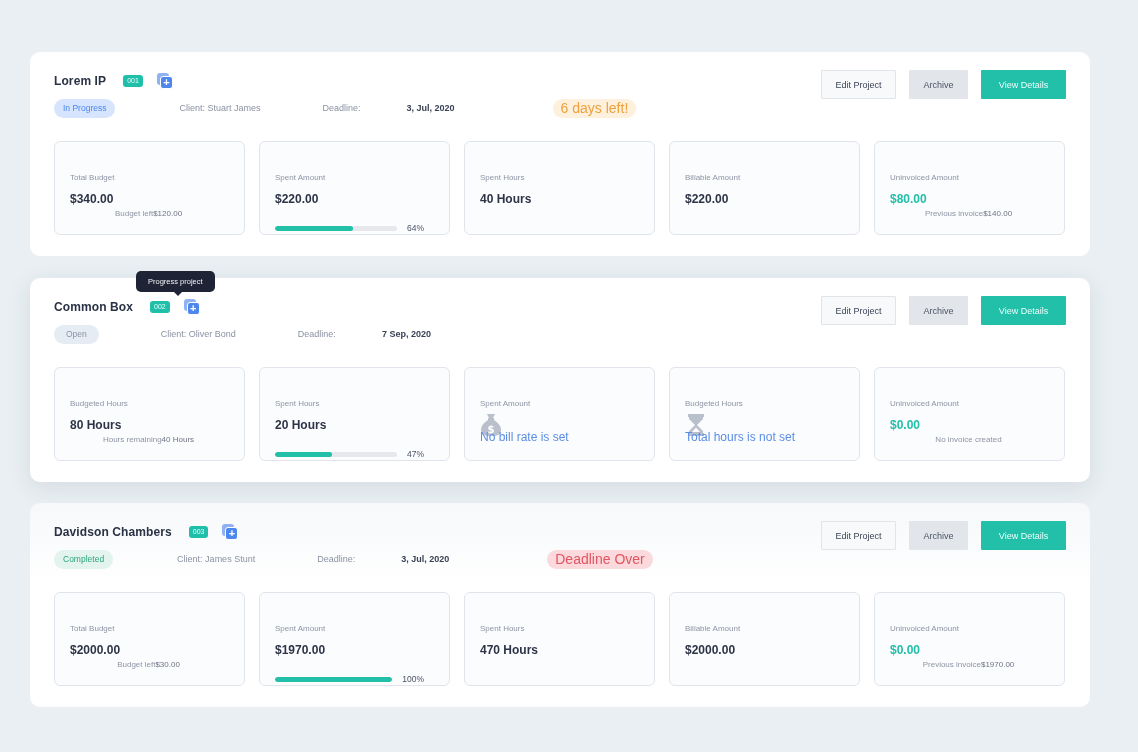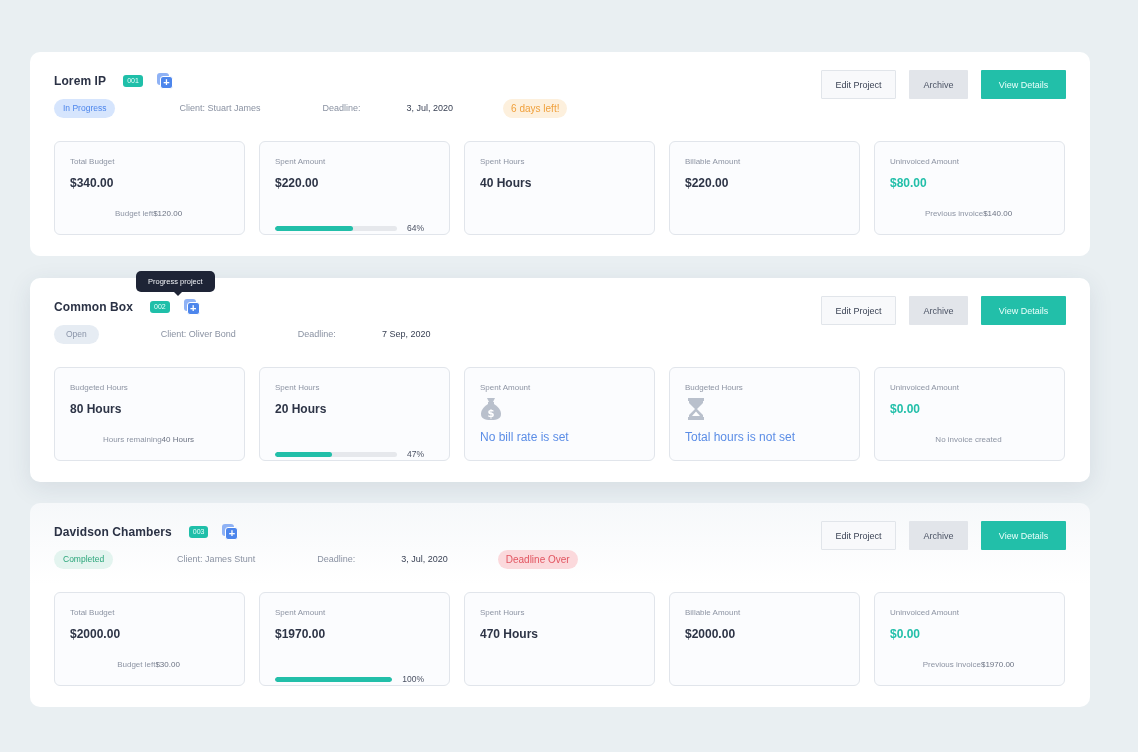--- a/index.html
+++ b/index.html
@@ -16,31 +16,31 @@
   .dup-icon { width: 16px; height: 16px; position: relative; cursor: pointer; }
   .dup-icon .back { position: absolute; left: 0; top: 0; width: 12px; height: 12px; border-radius: 3px; background: #8fb2f5; }
   .dup-icon .front { position: absolute; left: 3px; top: 3px; width: 13px; height: 13px; border-radius: 3px; background: #4d86ec; border: 1px solid #fff; color: #fff; font-size: 11px; line-height: 11px; text-align: center; font-weight: bold; }
   .meta-row { display: flex; align-items: center; margin-top: 8px; height: 20px; font-size: 9px; gap: 40px; }
   .status { border-radius: 10px; padding: 0 9px; height: 19px; line-height: 19px; font-size: 8.5px; margin-right: 24px; }
   .status.progress { background: #d6e5fd; color: #4d86ec; }
   .status.open { background: #e6ecf3; color: #8a94a8; padding: 0 12px; margin-right: 22px; }
   .status.completed { background: #e3f4ef; color: #2aa57a; margin-right: 24px; }
   .client { color: #8a92a2; margin-right: 22px; }
   .deadline-label { color: #8a92a2; margin-right: 6px; }
-  .deadline-val { color: #3a4255; margin-right: 10px; }
-  .pill { border-radius: 10px; height: 19px; line-height: 19px; padding: 0 8px; font-size: 10px; }
+  .deadline-val { color: #3a4255; margin-right: 10px; font-weight: bold; }
+  .pill { border-radius: 10px; height: 19px; line-height: 19px; padding: 0 8px; font-size: 14px; margin-left: 48px; }
   .pill.warn { background: #fdf0dd; color: #f0a03c; }
   .pill.danger { background: #fbd9dc; color: #e25561; }
   .actions { position: absolute; right: 24px; top: 18px; display: flex; gap: 13px; }
   .btn { height: 29px; border-radius: 1px; font-size: 9px; display: flex; align-items: center; justify-content: center; cursor: pointer; font-family: "Liberation Sans", sans-serif; }
   .btn.edit { width: 75px; background: #f8f9fb; border: 1px solid #e1e5ea; color: #3b4355; }
   .btn.archive { width: 59px; background: #e2e5ea; color: #4c5465; border: none; }
   .btn.view { width: 85px; background: #22bfa9; color: #eafffb; border: none; }
   .stats { position: absolute; left: 24px; top: 89px; display: flex; gap: 14px; }
-  .stat { width: 191px; height: 94px; background: #fbfcfe; border: 1px solid #e1e5eb; border-radius: 6px; padding: 15px 15px 0 15px; position: relative; }
+  .stat { width: 191px; height: 94px; background: #fbfcfe; border: 1px solid #e1e5eb; border-radius: 6px; padding: 31px 15px 0 15px; position: relative; }
   .stat-label { font-size: 8px; color: #8d94a3; }
   .stat-value { font-size: 12px; font-weight: bold; color: #2d3446; margin-top: 10px; }
   .stat-value.accent { color: #22bfa9; }
   .stat-foot { position: absolute; left: 15px; right: 17px; bottom: 16px; display: flex; justify-content: center; font-size: 8px; color: #8d94a3; }
   .stat-foot .right { color: #6c7383; }
   .bar-row { position: absolute; left: 15px; right: 25px; bottom: 1px; display: flex; align-items: center; }
   .bar { width: 122px; height: 5px; background: #e6e8ec; border-radius: 3px; overflow: hidden; }
   .bar .fill { height: 100%; background: #22bfa9; border-radius: 3px; }
   .bar-pct { font-size: 8.5px; color: #4a5163; margin-left: 10px; }
   .empty-icon { margin-top: 5px; width: 22px; height: 24px; }

